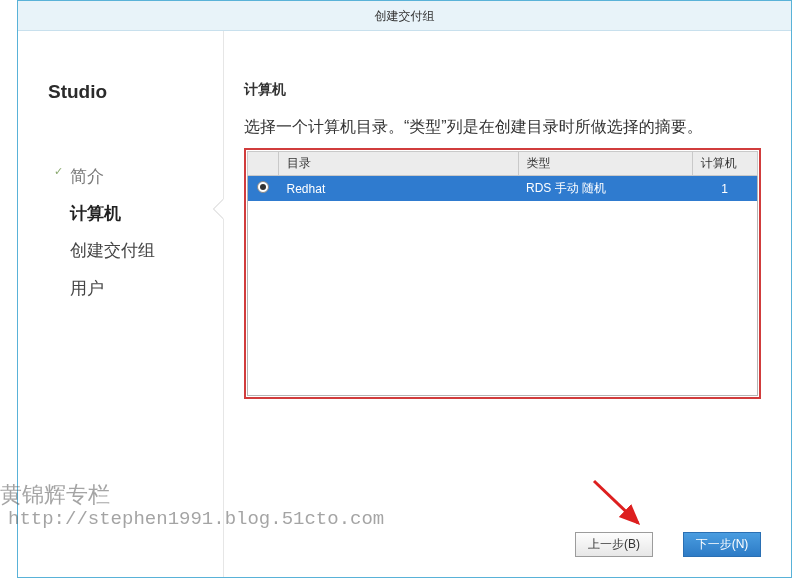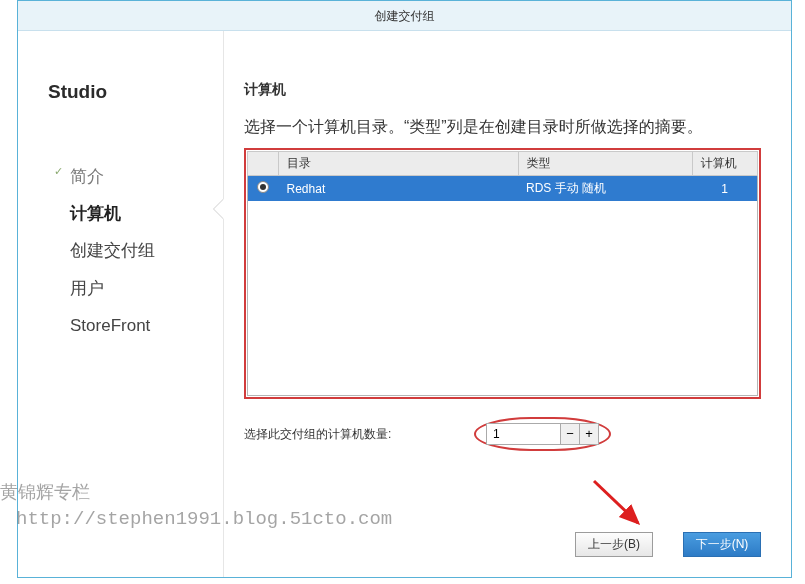--- a/index.html
+++ b/index.html
@@ -218,28 +218,28 @@
     width: 60px;
     height: 55px;
     pointer-events: none;
     z-index: 5;
   }
   .watermark1 {
     position: absolute;
     left: 0;
     top: 480px;
     font-family: Liberation Sans, sans-serif;
-    font-size: 18px;
+    font-size: 22px;
     color: rgba(90,90,90,0.55);
     pointer-events: none;
     text-align: center;
   }
   .watermark2 {
     position: absolute;
-    left: 16px;
+    left: 8px;
     top: 508px;
     font-family: "Courier New", monospace;
     font-size: 19px;
     color: rgba(90,90,90,0.55);
     pointer-events: none;
   }
 </style>
 </head>
 <body>
 
@@ -256,23 +256,20 @@
         <span>简介</span>
       </div>
       <div class="nav-item current">
         <span>计算机</span>
       </div>
       <div class="nav-item">
         <span>创建交付组</span>
       </div>
       <div class="nav-item">
         <span>用户</span>
-      </div>
-      <div class="nav-item">
-        <span>StoreFront</span>
       </div>
       <div class="arrow-tip"></div>
     </div>
 
     <div class="main">
       <div class="page-title">计算机</div>
       <div class="instruction">选择一个计算机目录。“类型”列是在创建目录时所做选择的摘要。</div>
 
       <div class="table-wrap">
         <table class="catalog-table">
@@ -291,28 +288,20 @@
               </td>
               <td>Redhat</td>
               <td>RDS 手动 随机</td>
               <td class="count-cell">1</td>
             </tr>
           </tbody>
         </table>
         <div class="table-body-space"></div>
       </div>
 
-      <div class="quantity-row">
-        <span class="quantity-label">选择此交付组的计算机数量:</span>
-        <span class="stepper-wrap">
-          <input class="qty-input" type="text" value="1" style="">
-          <button class="step-btn">−</button>
-          <button class="step-btn">+</button>
-        </span>
-      </div>
 
       <div class="footer">
         <button class="btn">上一步(B)</button>
         <button class="btn primary">下一步(N)</button>
       </div>
     </div>
 
   </div>
 </div>
 

